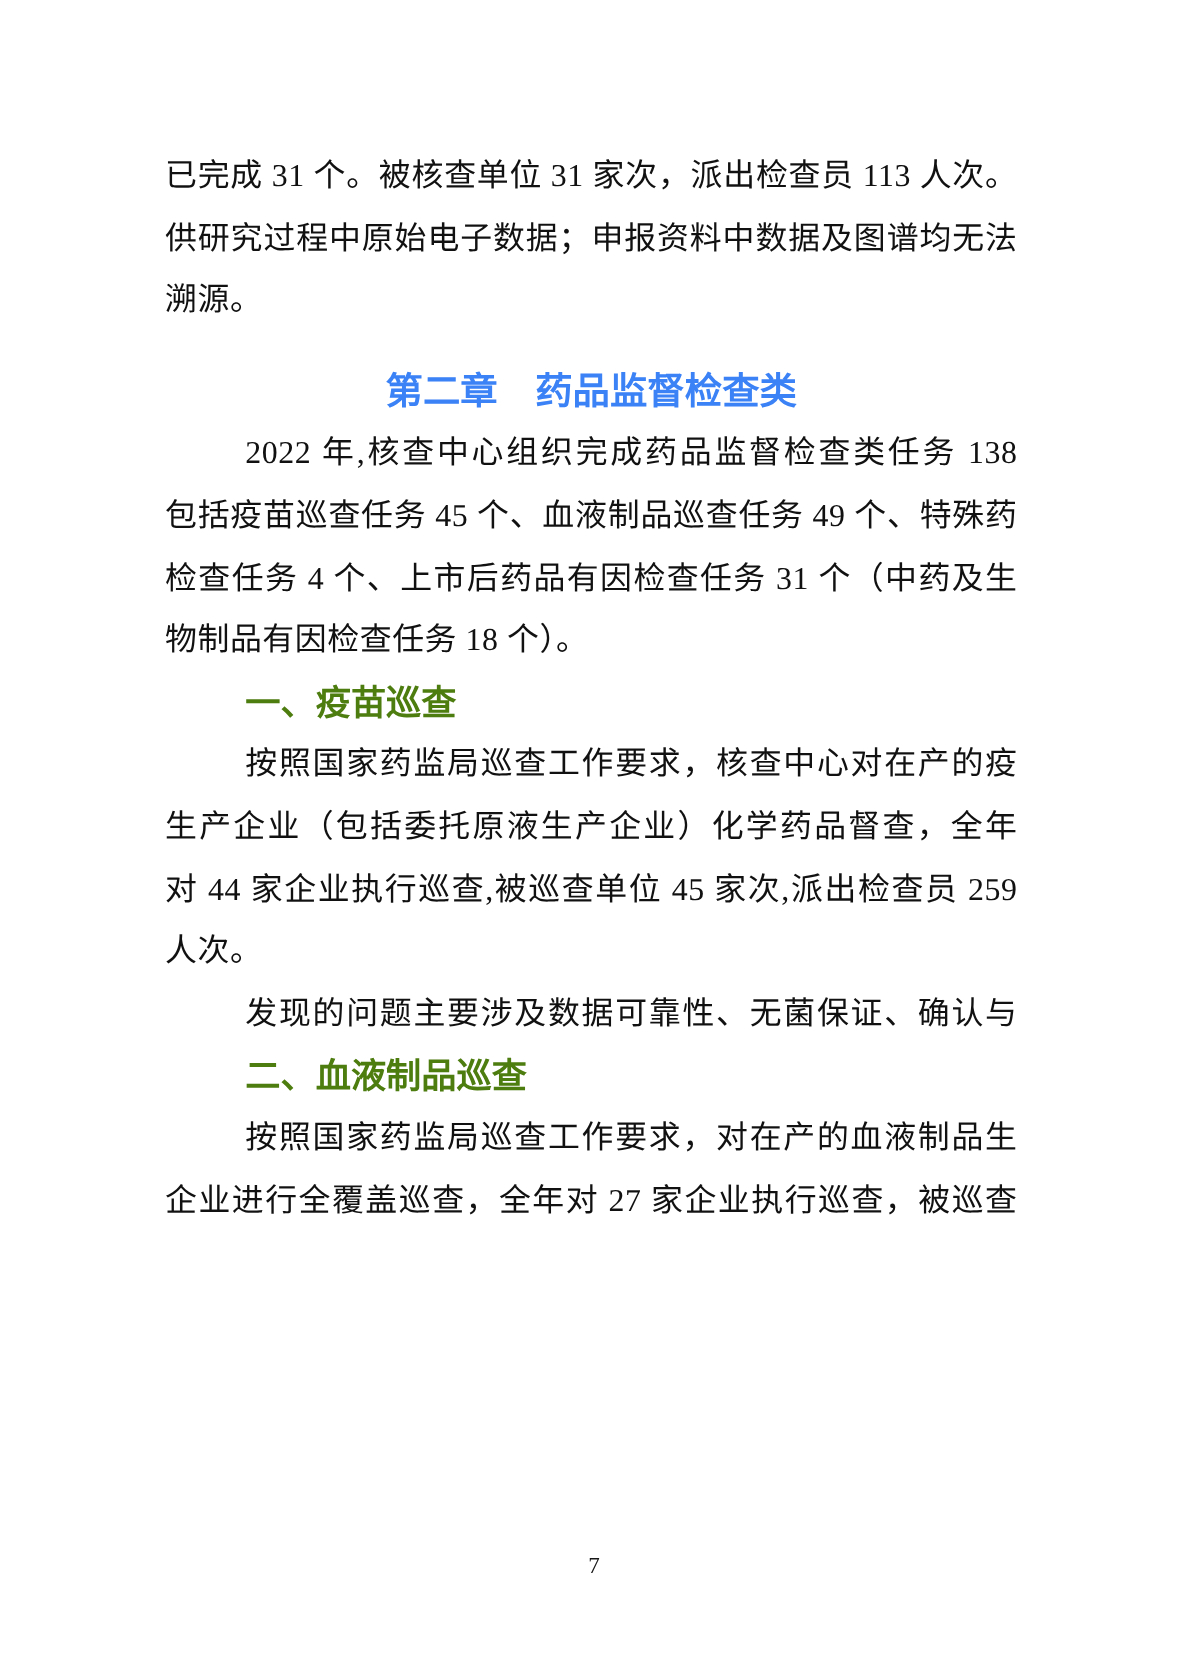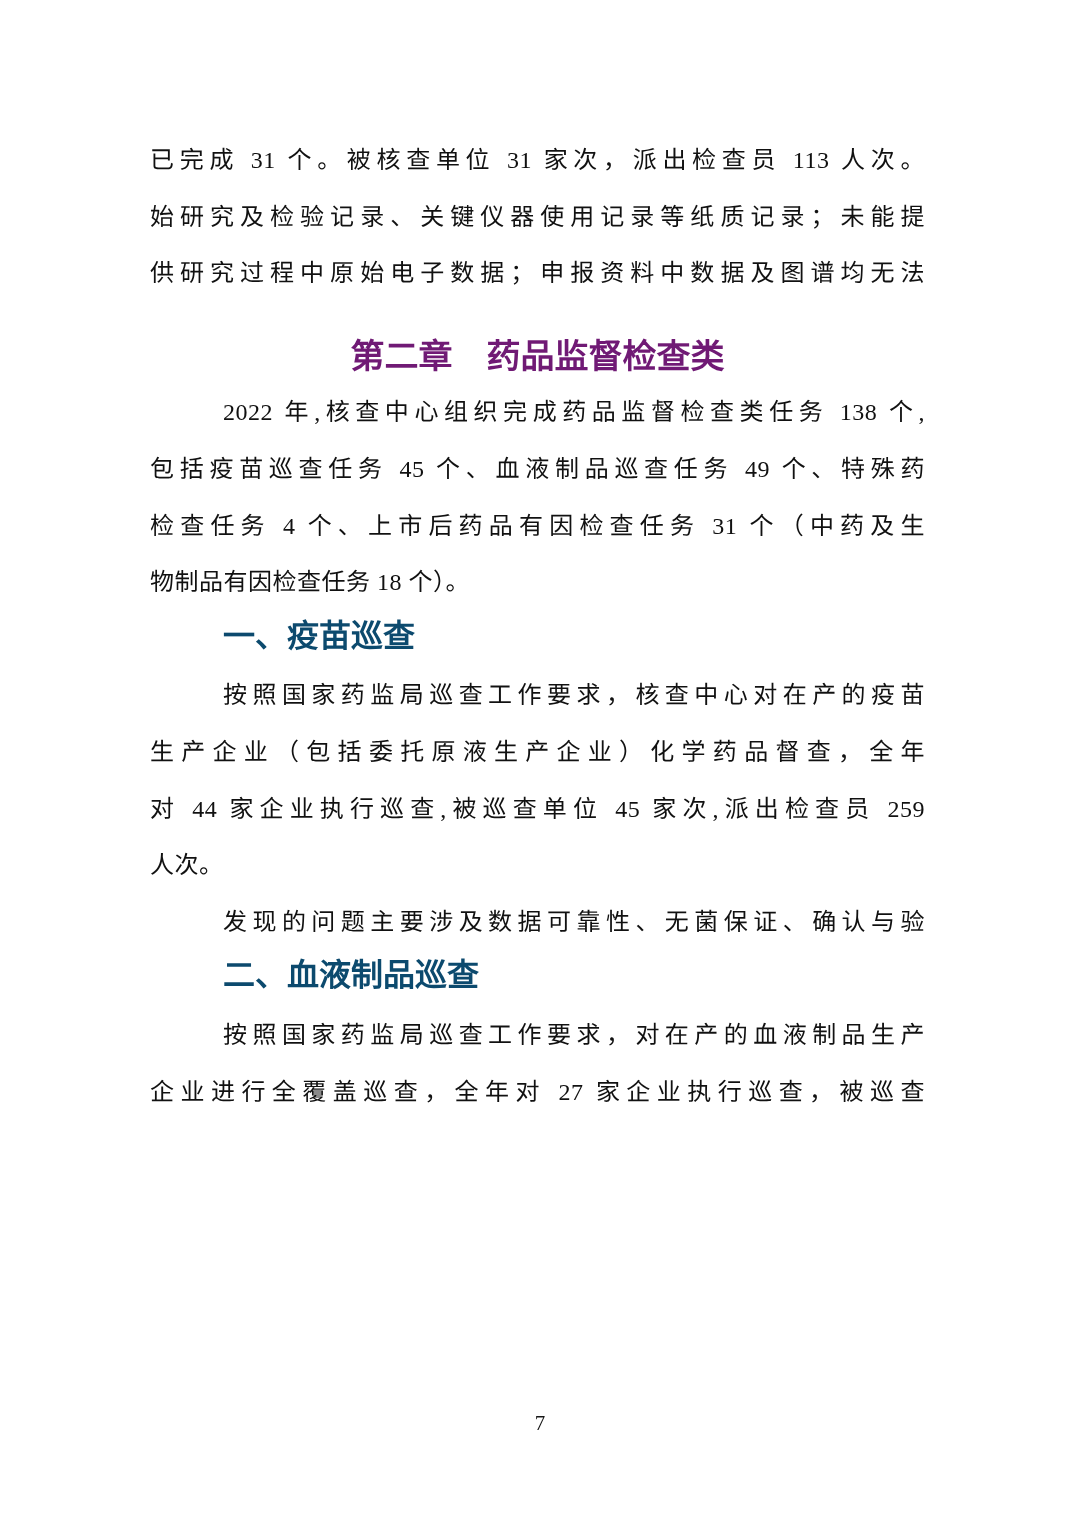--- a/index.html
+++ b/index.html
@@ -17,21 +17,21 @@
     font-family: "Liberation Serif", "DejaVu Serif", serif;
   }
   .content {
     position: absolute;
     left: 150px;
     top: 132px;
     width: 775px;
   }
   .paragraph { margin: 0; }
   .line {
-    font-size: 24px;
+    font-size: 29px;
     line-height: 56.6px;
     height: 56.6px;
     text-align: justify;
     text-align-last: justify;
     text-justify: inter-character;
     letter-spacing: 0.5px;
     overflow: hidden;
   }
   .line.indent { padding-left: 73px; }
   .line.para-end {
@@ -39,32 +39,32 @@
     text-align: left;
   }
   .chapter-heading {
     margin: 26px 0 0 0;
     font-family: "Liberation Sans", "DejaVu Sans", sans-serif;
     font-weight: bold;
     font-size: 34px;
     line-height: 56.6px;
     height: 56.6px;
     text-align: center;
-    color: #701a75;
+    color: #3b82f6;
   }
   .section-heading {
     margin: 0;
     padding-left: 73px;
-    font-family: Liberation Mono, monospace;
+    font-family: Liberation Sans, sans-serif;
     font-weight: bold;
     font-size: 32px;
     line-height: 56.6px;
     height: 56.6px;
     text-align: left;
-    color: #0c4a6e;
+    color: #4d7c0f;
   }
   .page-number {
     position: absolute;
     left: 0;
     top: 1408px;
     width: 1080px;
     text-align: center;
     font-size: 21px;
     line-height: 30px;
     color: #161616;
@@ -72,22 +72,22 @@
 </style>
 </head>
 <body>
 
 <div class="page">
   <main class="content">
       <div class="paragraph">
         <div class="line">已完成 31 个。被核查单位 31 家次，派出检查员 113 人次。</div>
       </div>
       <div class="paragraph">
-        <div class="line">始研究及检验记录、关键仪器使用记录等纸质记录；未能提</div>
         <div class="line">供研究过程中原始电子数据；申报资料中数据及图谱均无法</div>
+        <div class="line para-end">溯源。</div>
       </div>
       <h1 class="chapter-heading">第二章　药品监督检查类</h1>
       <div class="paragraph">
         <div class="line indent">2022 年,核查中心组织完成药品监督检查类任务 138 个,</div>
         <div class="line">包括疫苗巡查任务 45 个、血液制品巡查任务 49 个、特殊药</div>
         <div class="line">检查任务 4 个、上市后药品有因检查任务 31 个（中药及生</div>
         <div class="line para-end">物制品有因检查任务 18 个）。</div>
       </div>
       <h2 class="section-heading">一、疫苗巡查</h2>
       <div class="paragraph">

